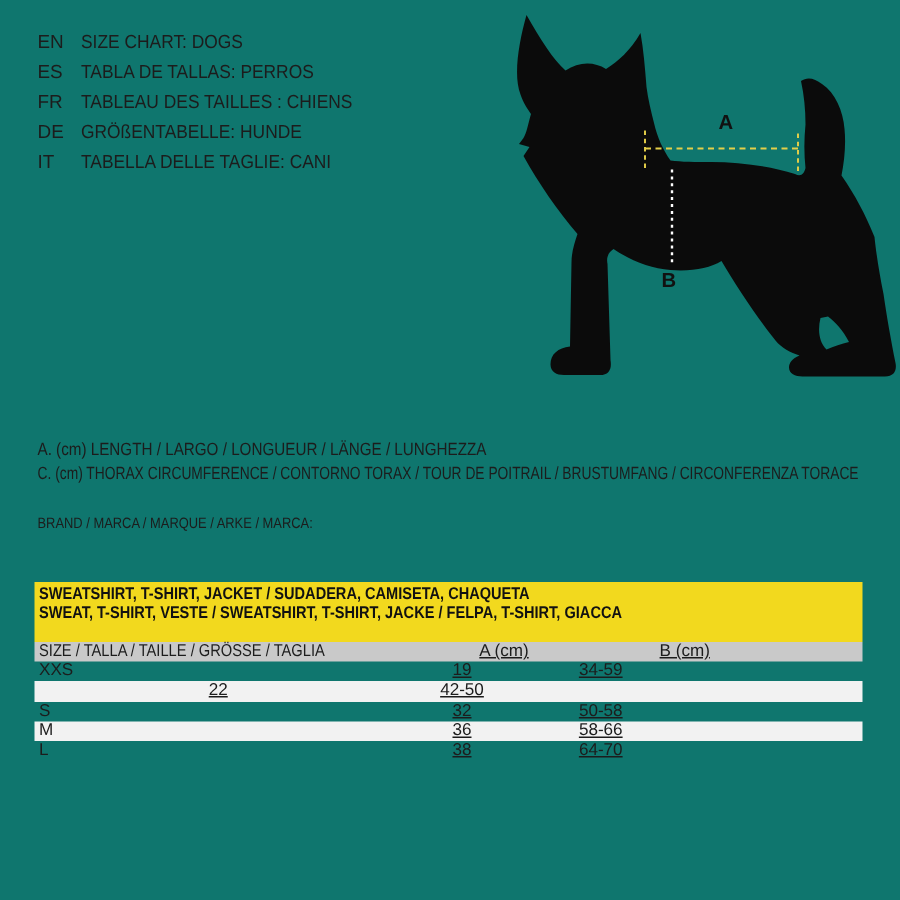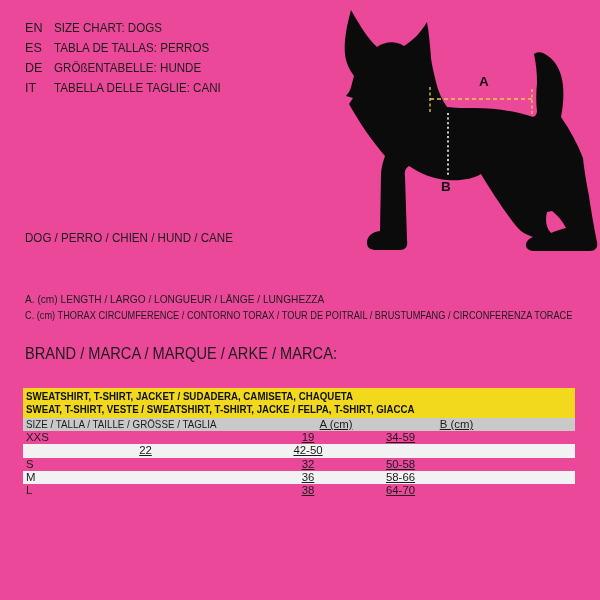--- a/index.html
+++ b/index.html
@@ -1,21 +1,21 @@
 <!DOCTYPE html>
 <html><head>
 <meta charset="utf-8">
 <style>
   html, body { margin: 0; padding: 0; }
   body {
     width: 600px; height: 600px; background: #ffffff;
     font-family: "Liberation Sans", sans-serif;
     color: #1c1c1c; position: relative; overflow: hidden;
   }
-  .page { position: absolute; left: 0; top: 0; width: 600px; height: 600px; background: #ec4899; }
+  .page { position: absolute; left: 0; top: 0; width: 600px; height: 600px; background: #0f766e; }
 
   
   .cx { display: inline-block; transform: scaleX(0.86); transform-origin: 0 50%; white-space: nowrap; }
   .cx-tight { transform: scaleX(0.78); }
   .cx-mid { transform: scaleX(0.92); }
 
   
   .lang-block { position: absolute; left: 25px; top: 18px; }
   .lang-row { display: flex; line-height: 20px; font-size: 12.6px; }
   .lang-code { width: 29px; flex: 0 0 29px; }
@@ -25,45 +25,49 @@
   .dog-figure svg { position: absolute; left: 0; top: 0; width: 267px; height: 258px; }
   .measure-label { position: absolute; font-size: 13.5px; font-weight: 700; color: #111; }
   .label-a { left: 146px; top: 74px; }
   .label-b { left: 108px; top: 179px; }
 
   .dog-caption { position: absolute; left: 25px; top: 231px; font-size: 12.6px; }
 
   .legend { position: absolute; left: 25px; top: 292px; font-size: 11.8px; }
   .legend-line { height: 15.5px; line-height: 15.5px; }
 
-  .brand-line { position: absolute; left: 25px; top: 344px; font-size: 17px; }
+  .brand-line { position: absolute; left: 25px; top: 344px; font-size: 10px; }
 
   
   .size-table { position: absolute; left: 23px; top: 388px; width: 552px; }
-  .band { background: #F2D91E; padding: 2px 0 2px 3px; }
+  .band { background: #F2D91E; padding: 2px 0 12px 3px; }
   .band-line { height: 13px; line-height: 13px; font-size: 11.3px; font-weight: 700; color: #111; }
   .thead, .trow { display: grid; grid-template-columns: 245px 80px 105px auto; height: 13.2px; line-height: 13.2px; font-size: 11.4px; }
   .thead { background: #C9C9C9; gap: 28px; }
   .trow.alt { background: #F2F2F2; }
   .cell-size { padding-left: 3px; }
   .cell-num { text-align: center; text-decoration: underline; }
 </style>
 </head>
 <body>
 
 <div class="page">
 
   <div class="lang-block">
     <div class="lang-row">
       <span class="lang-code">EN</span>
       <span class="cx-mid cx">SIZE CHART: DOGS</span>
     </div>
     <div class="lang-row">
       <span class="lang-code">ES</span>
       <span class="cx-mid cx">TABLA DE TALLAS: PERROS</span>
+    </div>
+    <div class="lang-row">
+      <span class="lang-code">FR</span>
+      <span class="cx-mid cx">TABLEAU DES TAILLES : CHIENS</span>
     </div>
     <div class="lang-row">
       <span class="lang-code">DE</span>
       <span class="cx-mid cx">GRÖßENTABELLE: HUNDE</span>
     </div>
     <div class="lang-row">
       <span class="lang-code">IT</span>
       <span class="cx-mid cx">TABELLA DELLE TAGLIE: CANI</span>
     </div>
   </div>
@@ -120,23 +124,20 @@
         <line x1="430" y1="99" x2="532" y2="99" stroke-dasharray="4 3"></line>
         <line x1="430" y1="87" x2="430" y2="113" stroke-dasharray="3 2.5"></line>
         <line x1="532" y1="89" x2="532" y2="114" stroke-dasharray="3 2.5"></line>
       </g>
       <line x1="448" y1="113" x2="448" y2="176" stroke="#FFFFFF" stroke-width="1.6" stroke-dasharray="2 2.6"></line>
     </svg>
     <div class="measure-label label-a">A</div>
     <div class="measure-label label-b">B</div>
   </div>
 
-  <div class="dog-caption">
-    <span class="cx cx-mid">DOG / PERRO / CHIEN / HUND / CANE</span>
-  </div>
 
   <div class="legend">
     <div class="legend-line">
       <span class="cx">A. (cm) LENGTH / LARGO / LONGUEUR / LÄNGE / LUNGHEZZA</span>
     </div>
     <div class="legend-line">
       <span class="cx cx-tight">C. (cm) THORAX CIRCUMFERENCE / CONTORNO TORAX / TOUR DE POITRAIL / BRUSTUMFANG / CIRCONFERENZA TORACE</span>
     </div>
   </div>
 

